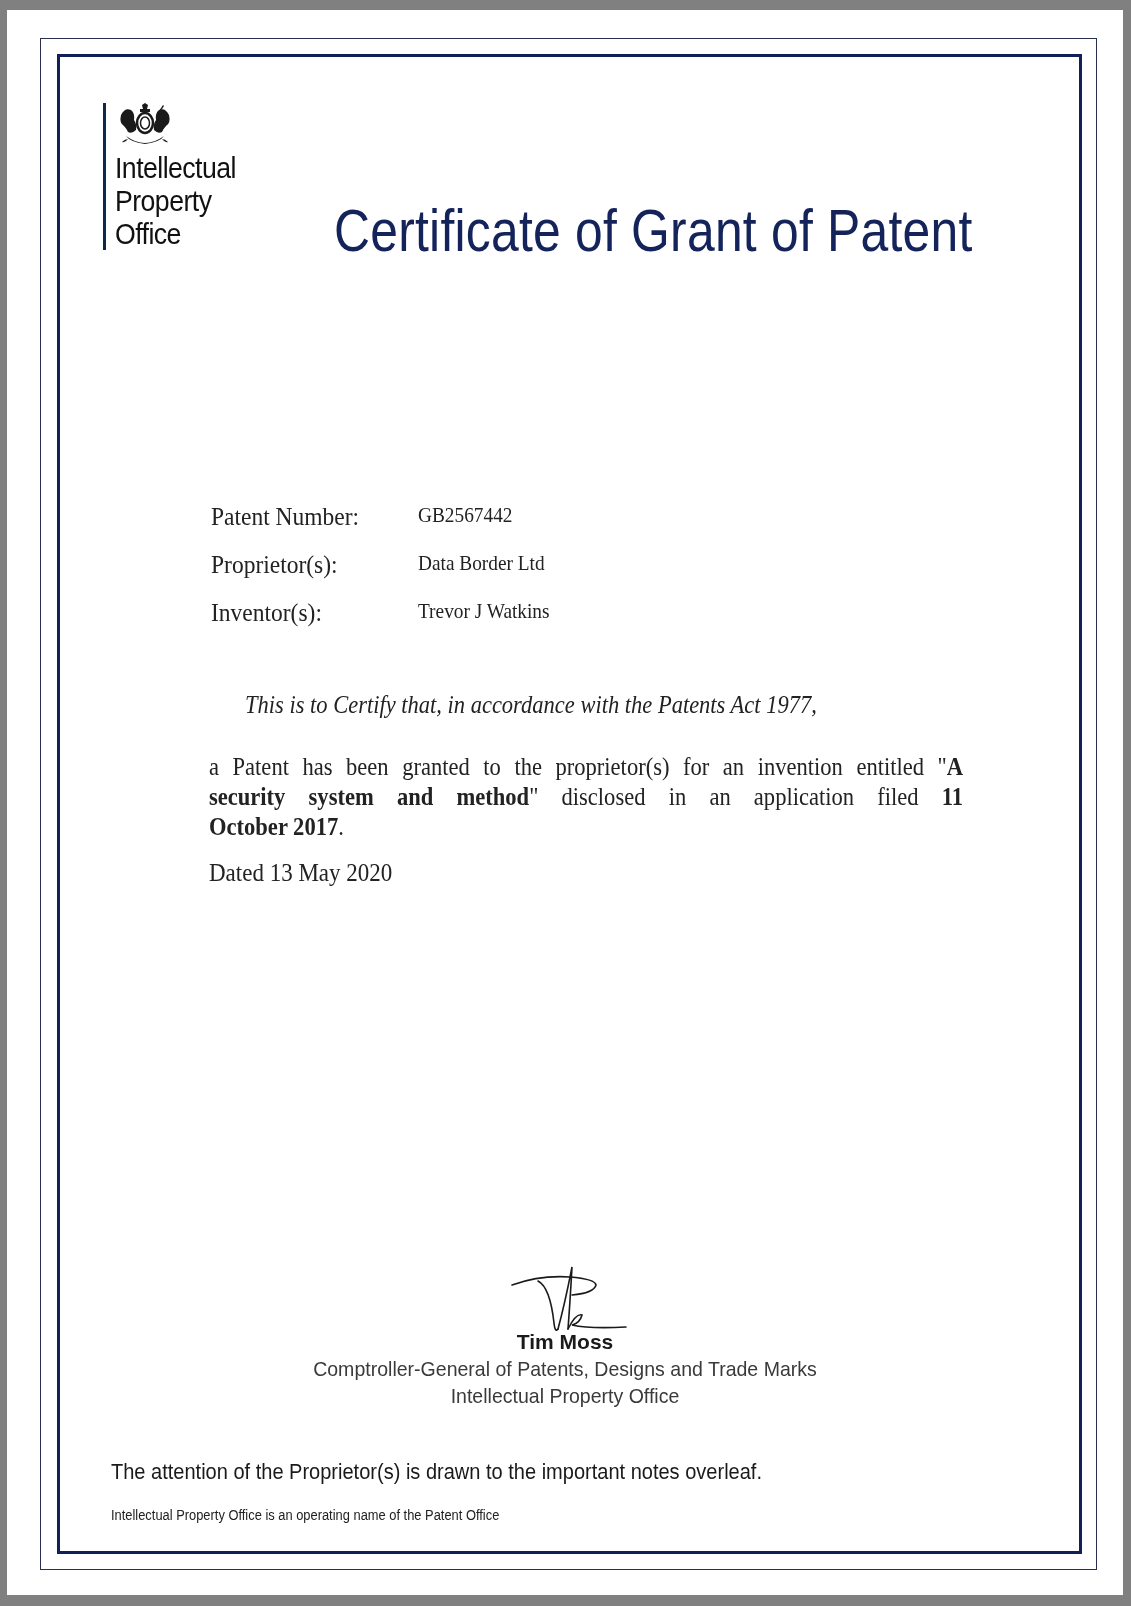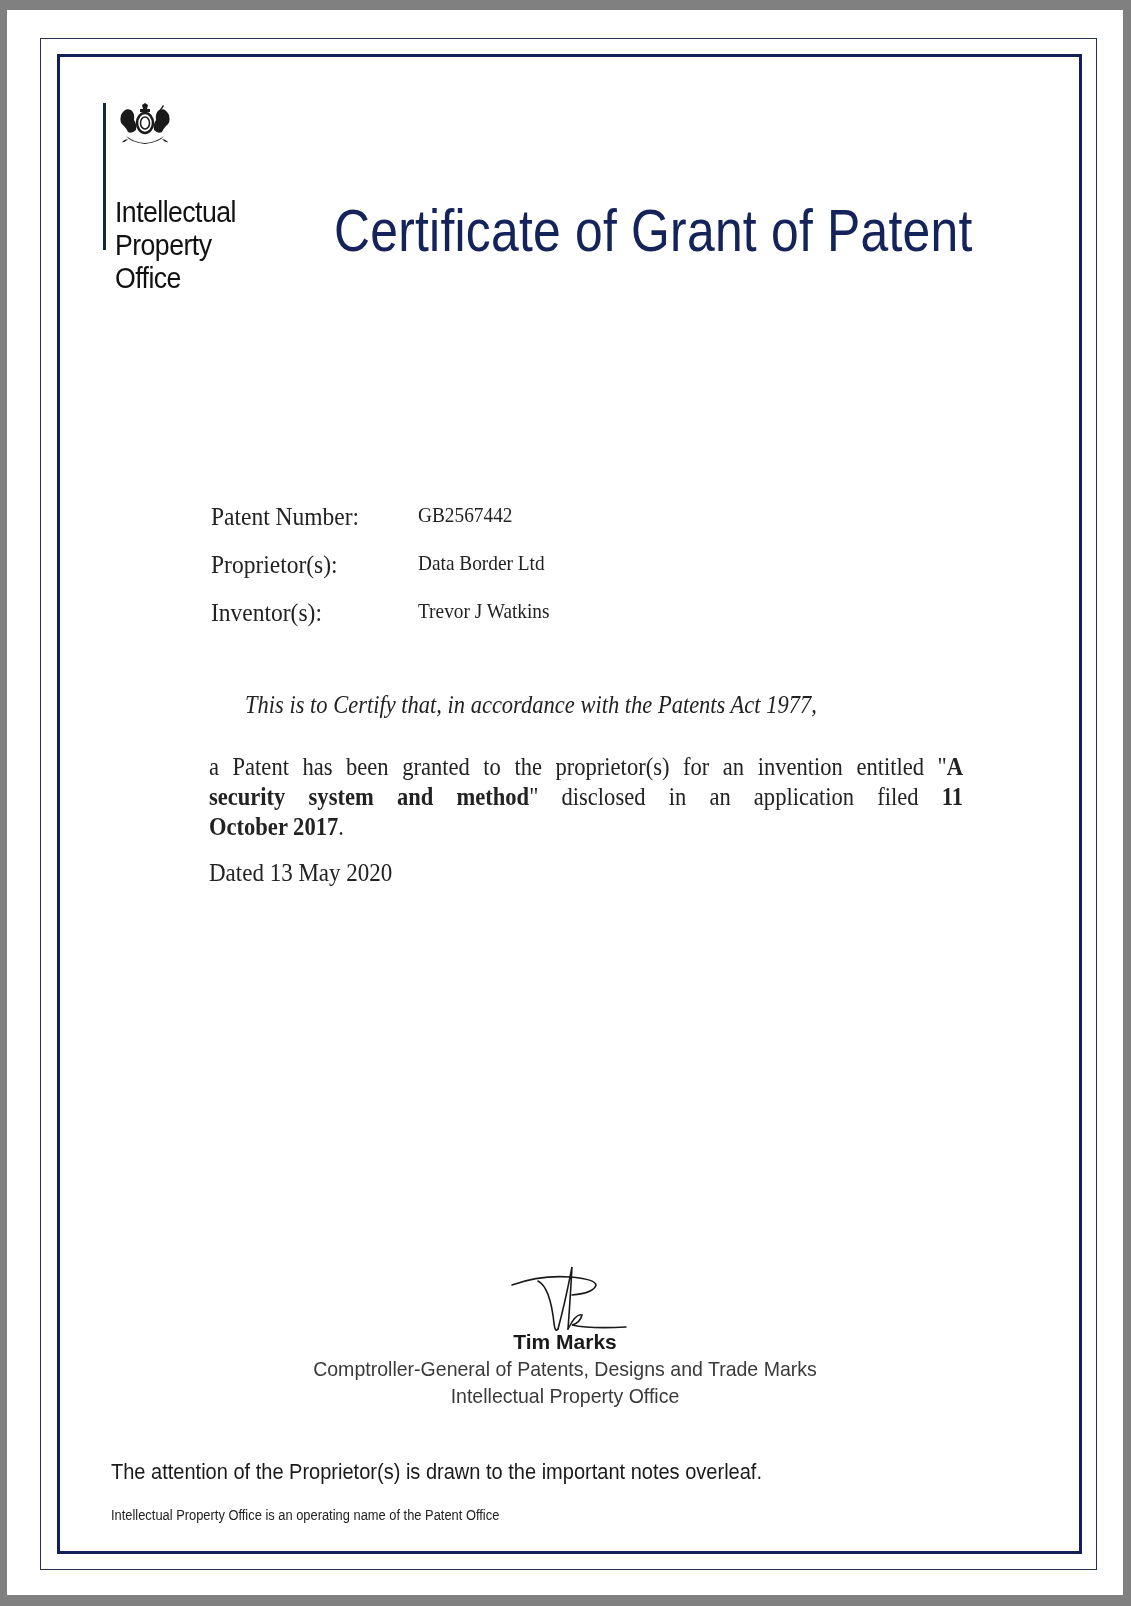--- a/index.html
+++ b/index.html
@@ -20,21 +20,21 @@
     border: 3px solid #12205a; box-sizing: border-box;
   }
   .abs { position: absolute; white-space: nowrap; }
   .logo-bar {
     position: absolute; left: 96px; top: 93px; width: 3px; height: 147px; background: #0f2748;
   }
   .crest { position: absolute; left: 111px; top: 93px; width: 54px; height: 44px; }
   .logo-text {
     position: absolute; left: 108px; top: 142px;
     font-family: "Liberation Sans", sans-serif; font-size: 29px; line-height: 33px;
-    color: #111; letter-spacing: -0.6px; margin-top: 44px;
+    color: #111; letter-spacing: -0.6px;
   }
   .logo-text div { transform: scaleX(0.92); transform-origin: left; }
   .title {
     left: 327px; top: 186px;
     font-family: "Liberation Sans", sans-serif; font-size: 60px; line-height: 70px;
     color: #14235a; transform: scaleX(0.83); transform-origin: left top; letter-spacing: 0.3px;
   }
   .serif { font-family: "Liberation Serif", serif; color: #222; }
   .detail-label { font-size: 25px; line-height: 30px; }
   .detail-value { font-size: 21px; line-height: 30px; }
@@ -120,19 +120,19 @@
 
   <svg class="sig" viewBox="0 0 120 80">
     <g fill="none" stroke="#1a1a1a" stroke-width="1.6" stroke-linecap="round">
       <path d="M2 22 Q30 12 60 14 Q85 16 86 22 Q84 30 62 32"></path>
       <path d="M28 18 Q40 24 44 60 Q45 70 48 66"></path>
       <path d="M48 66 Q55 40 62 4 Q60 40 58 66"></path>
       <path d="M58 66 Q66 50 72 52 Q70 60 62 62 Q80 66 116 64"></path>
     </g>
   </svg>
 
-  <div class="center-block signer-name">Tim Marks</div>
+  <div class="center-block signer-name">Tim Moss</div>
   <div class="center-block signer-title">Comptroller-General of Patents, Designs and Trade Marks</div>
   <div class="center-block signer-org">Intellectual Property Office</div>
 
   <div class="abs notice">The attention of the Proprietor(s) is drawn to the important notes overleaf.</div>
   <div class="abs footnote">Intellectual Property Office is an operating name of the Patent Office</div>
 </div>
 
 </body></html>

